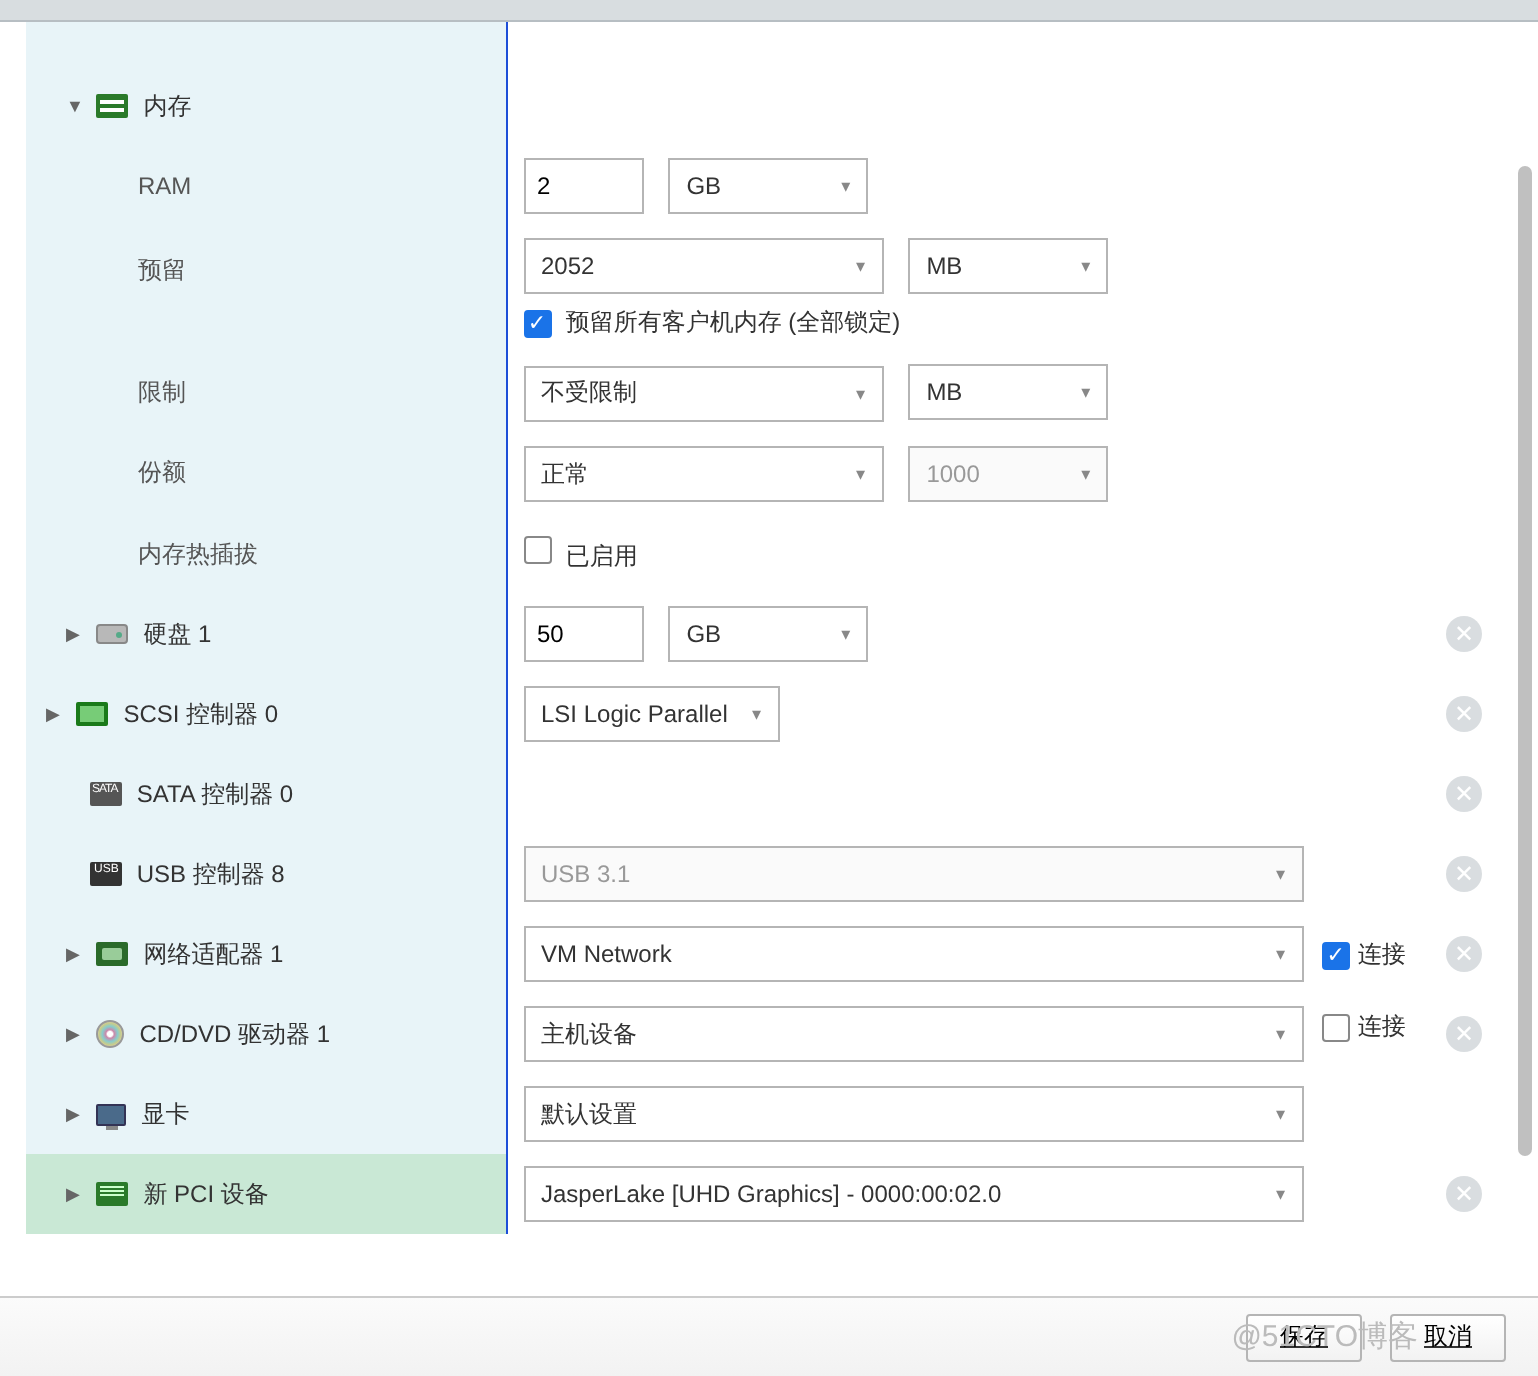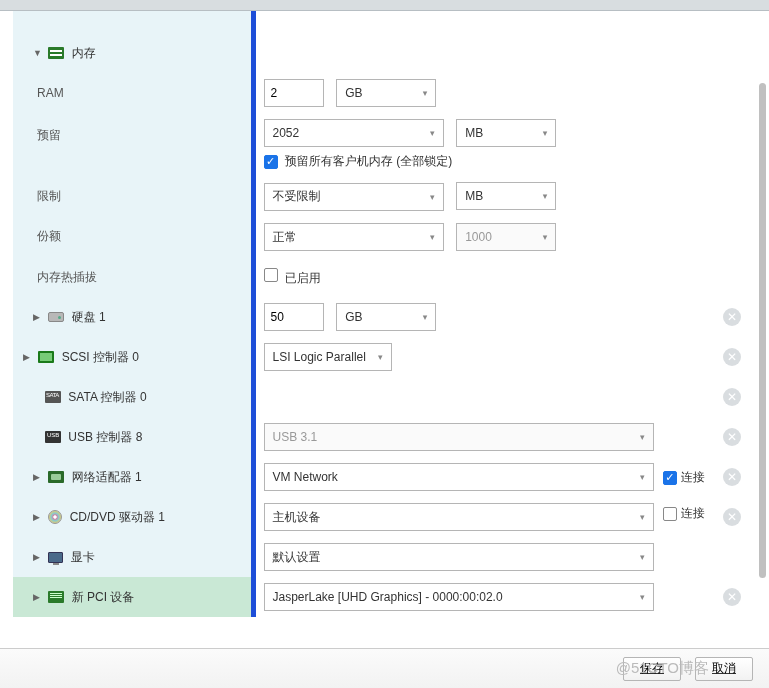--- a/index.html
+++ b/index.html
@@ -27,25 +27,25 @@
     position: absolute;
     top: 0; left: 13px; right: 20px; bottom: 14px;
     overflow-y: hidden;
   }
   .tbl { width: 100%; border-collapse: collapse; }
   td { vertical-align: middle; }
   .label-cell {
     width: 240px;
     background: #e8f4f8;
     padding: 6px 8px 6px 10px;
-    border-right: 5px solid #1d4ed8;
+    border-right: 1px solid #1d4ed8;
     height: 40px;
     margin-left: 20px;
   }
-  .label-cell.sub { padding-left: 24px; color: #555; }
+  .label-cell.sub { padding-left: 56px; color: #555; }
   .label-cell .arrow {
     display: inline-block;
     width: 10px;
     color: #666;
     font-size: 9px;
     margin-right: 2px;
   }
   .icon {
     display: inline-block;
     width: 16px; height: 12px;

